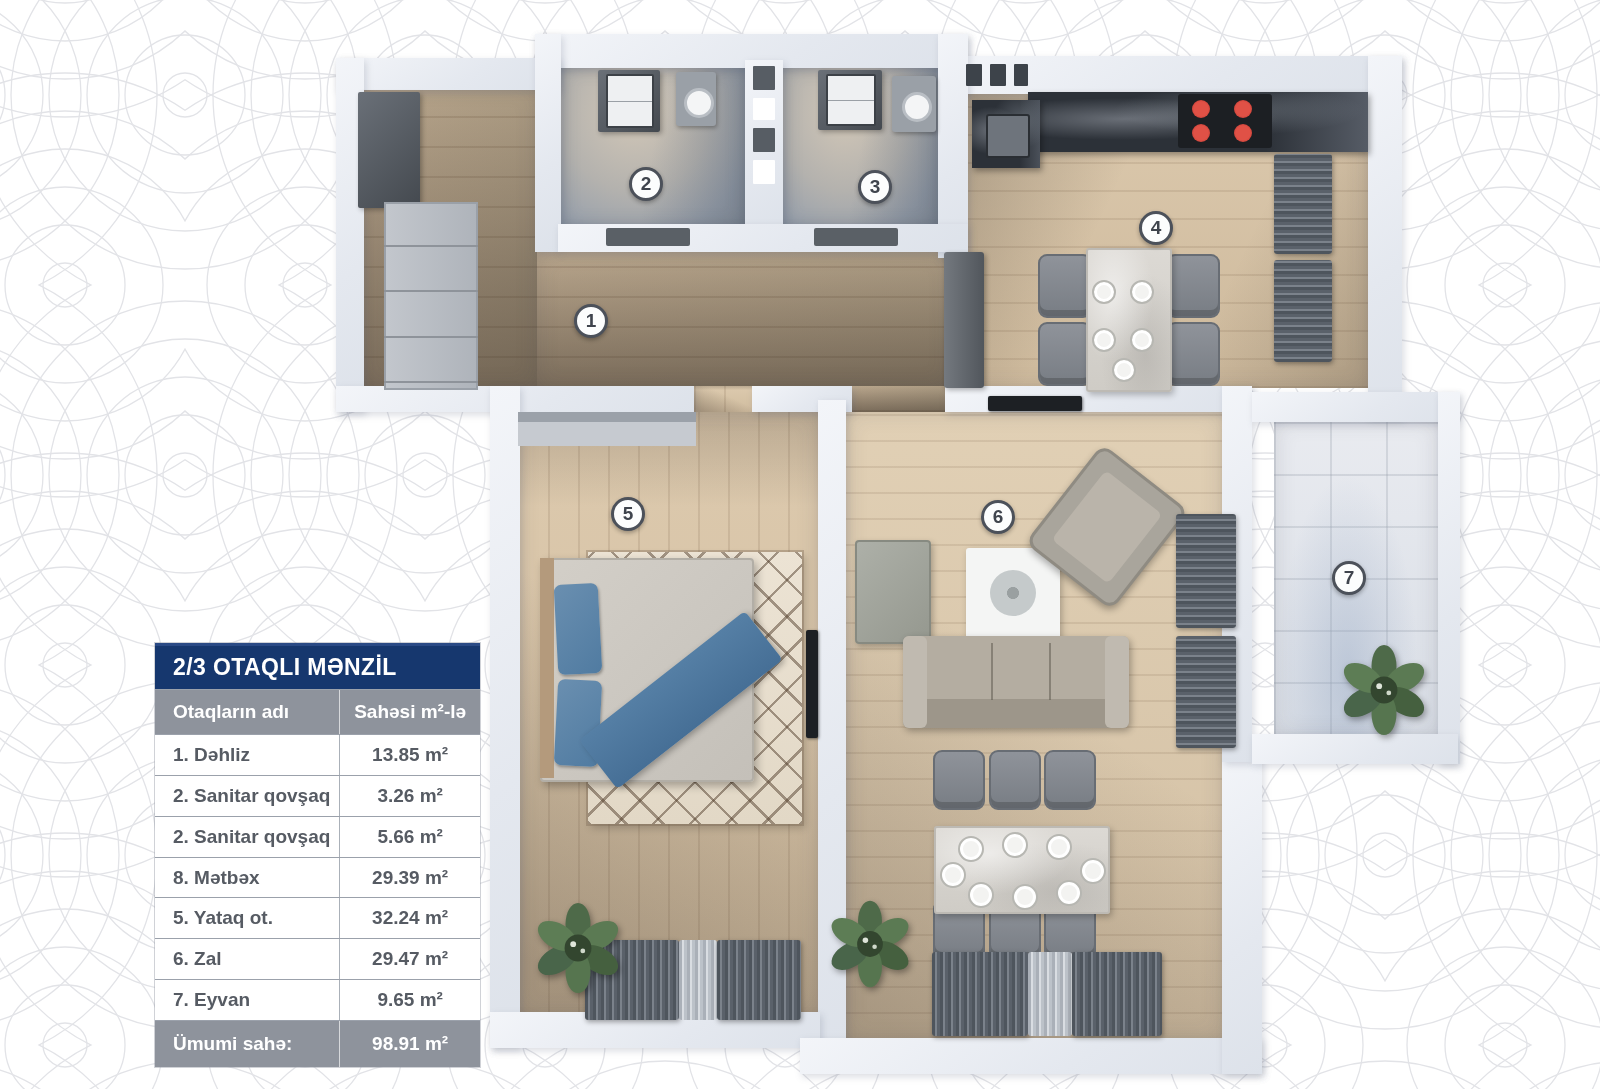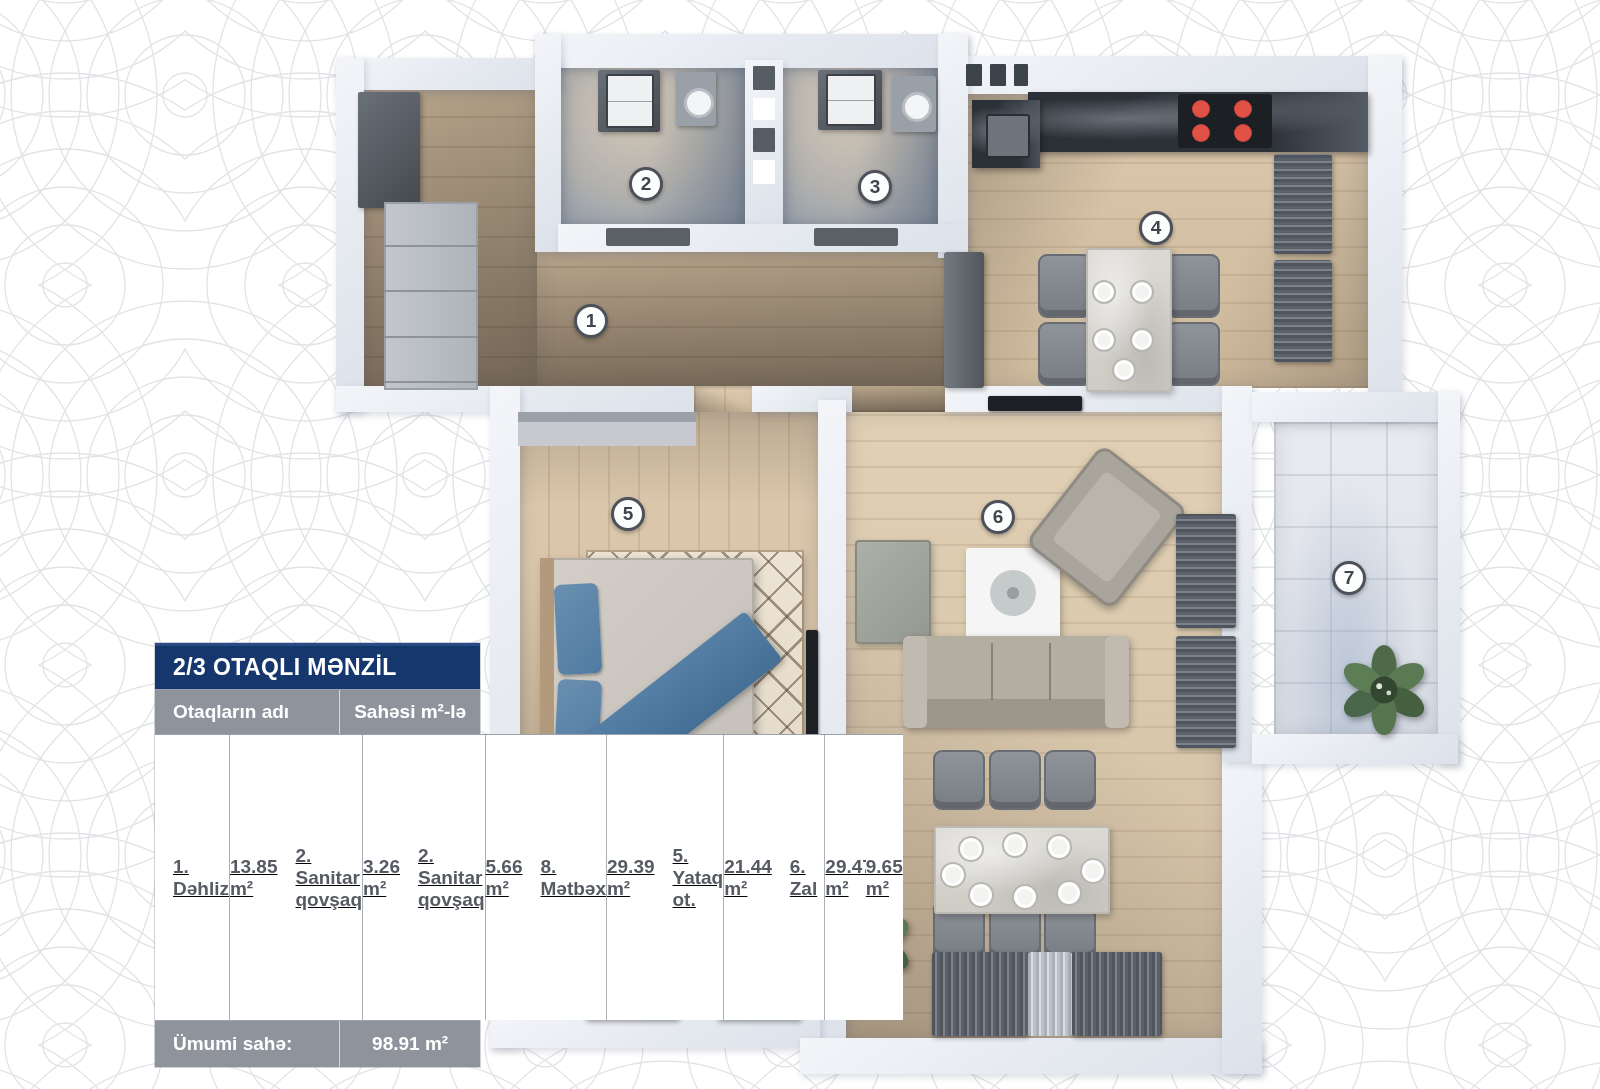--- a/index.html
+++ b/index.html
@@ -113,25 +113,25 @@
            box-shadow:0 2px 4px rgba(0,0,0,.3); }
 
   
   .legend { position:absolute; left:155px; top:643px; width:325px; height:424px;
             display:flex; flex-direction:column; box-shadow:0 0 0 1px rgba(150,156,166,.45);
             background:#ffffff; }
   .lg-title { height:46px; flex:0 0 46px; background:#16376e; color:#ffffff;
               font-size:23px; font-weight:700; letter-spacing:.4px;
               display:flex; align-items:center; padding-left:18px;
               border-top:3px solid #2a4a85; box-sizing:border-box; }
-  .lg-row { display:flex; border-top:1px solid #9ba1ab; }
+  .lg-row { display:flex; border-top:1px solid #9ba1ab;text-align:center; }
   .lg-gray { background:#8e939c; color:#ffffff; font-weight:700; }
   .lg-head { flex:0 0 44px; font-size:19px; }
   .lg-foot { flex:0 0 46px; font-size:19px; }
-  .lg-body { flex:1; display:flex; flex-direction:row;text-decoration:underline; }
+  .lg-body { flex:1; display:flex; flex-direction:column; }
   .lg-body .lg-row { flex:1; background:#ffffff; color:#565b63; font-weight:700; font-size:19px; }
   .c-name { flex:0 0 57%; display:flex; align-items:center; padding-left:18px; box-sizing:border-box; }
   .c-area { flex:1; display:flex; align-items:center; justify-content:center; }
   .lg-body .c-name { border-right:1px solid #aab0b8; }
   .lg-gray .c-name { border-right:1px solid rgba(255,255,255,.65); }
 </style>
 </head>
 <body>
 
 <div class="stage">
@@ -343,27 +343,28 @@
       <div class="lg-row">
         <div class="c-name">2. Sanitar qovşaq</div>
         <div class="c-area">5.66 m²</div>
       </div>
       <div class="lg-row">
         <div class="c-name">8. Mətbəx</div>
         <div class="c-area">29.39 m²</div>
       </div>
       <div class="lg-row">
         <div class="c-name">5. Yataq ot.</div>
-        <div class="c-area">21.44 m²</div>
+        <div class="c-area">32.24 m²</div>
       </div>
       <div class="lg-row">
         <div class="c-name">6. Zal</div>
         <div class="c-area">29.47 m²</div>
       </div>
       <div class="lg-row">
+        <div class="c-name">7. Eyvan</div>
         <div class="c-area">9.65 m²</div>
       </div>
     </div>
     <div class="lg-row lg-gray lg-foot">
       <div class="c-name">Ümumi sahə:</div>
       <div class="c-area">98.91 m²</div>
     </div>
   </div>
 
 </div>

